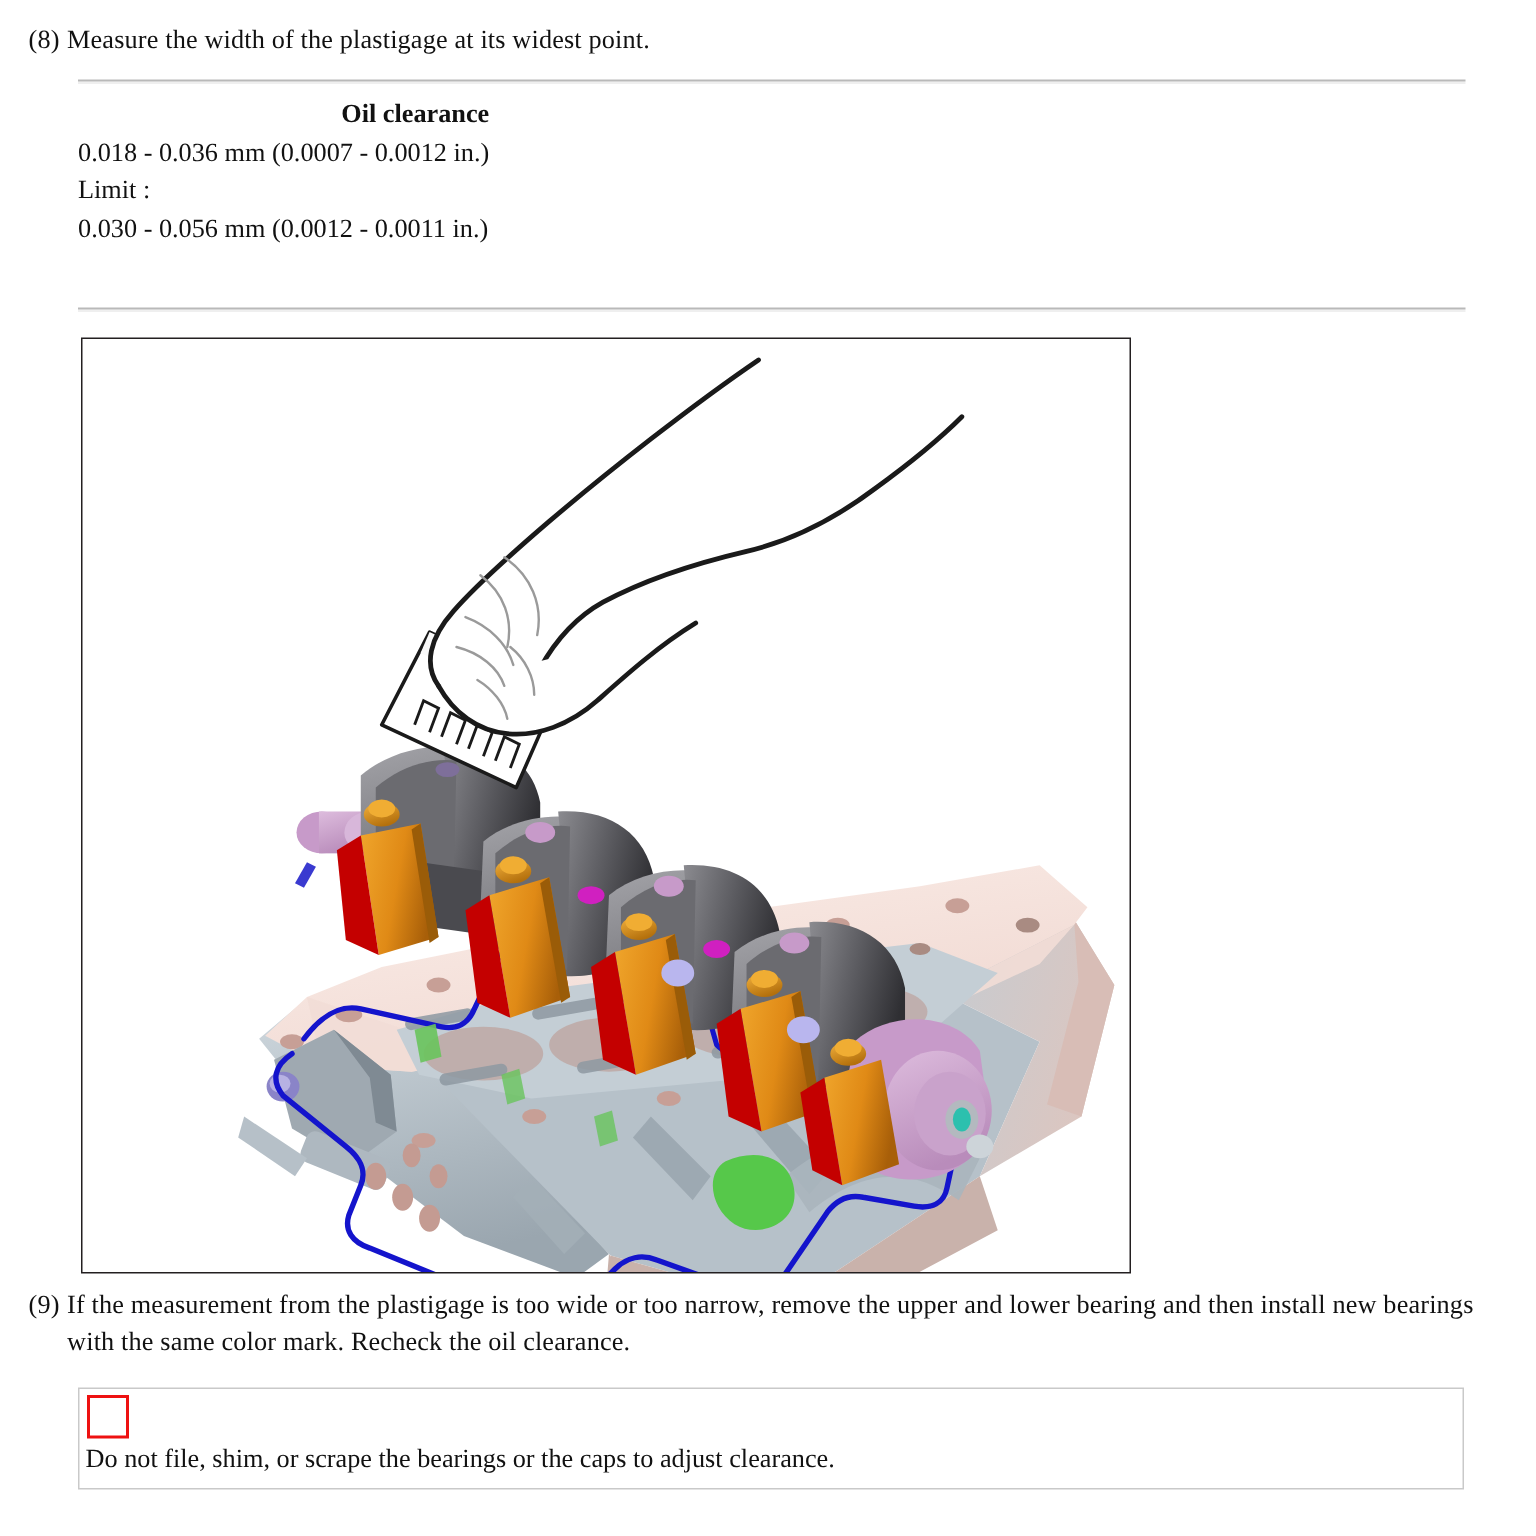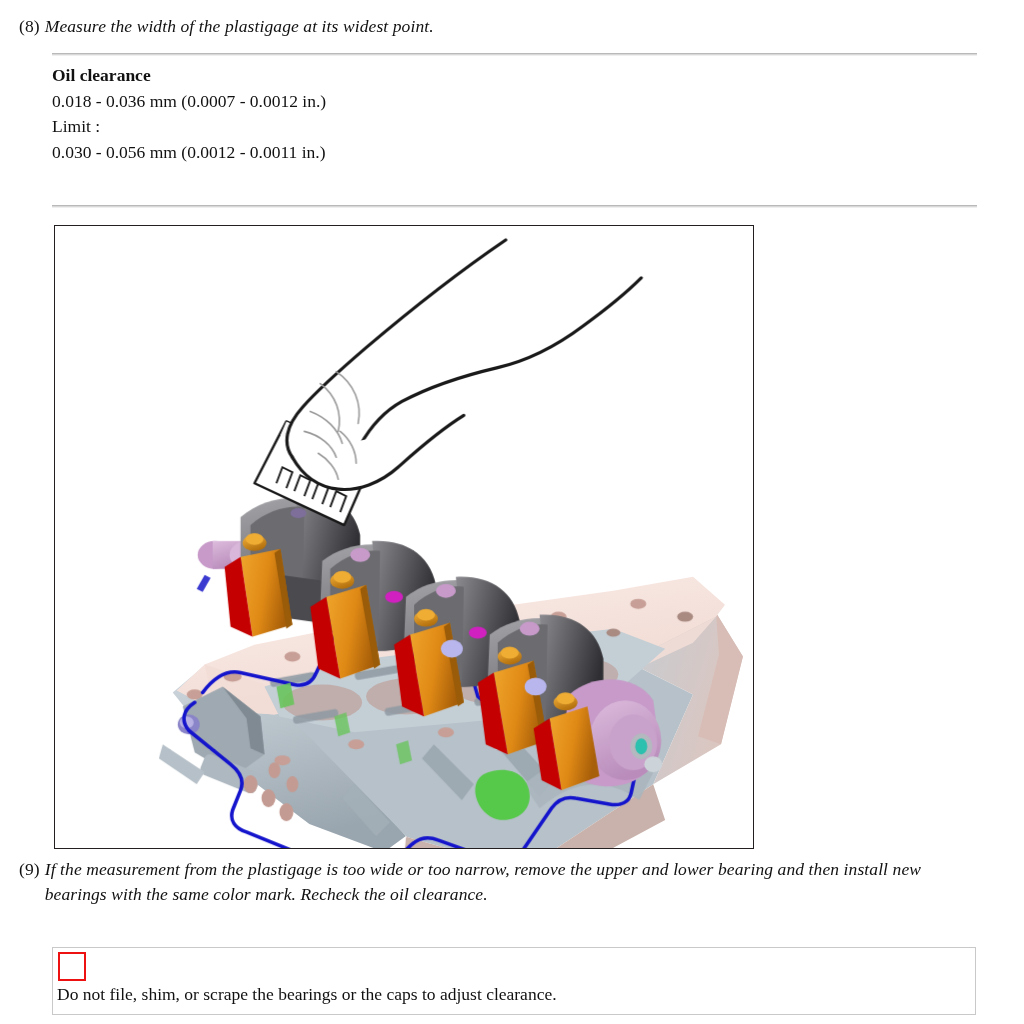--- a/index.html
+++ b/index.html
@@ -23,21 +23,21 @@
     align-items: flex-start;
     font-size: 17.5px;
     line-height: 25px;
     letter-spacing: 0.1px;
   }
   .step .marker {
     flex: 0 0 auto;
     white-space: nowrap;
     padding-right: 5px;
   }
-  .step .body { flex: 1 1 auto; font-style: italic; }
+  .step .body { flex: 1 1 auto; }
 
   #step8 { left: 19px; top: 14px; width: 960px; }
   #step9 { left: 19px; top: 857px; width: 964px; }
 
   
   .rule {
     position: absolute;
     left: 52px;
     width: 925px;
     height: 3px;
@@ -47,21 +47,21 @@
   #rule-bottom { top: 205px; }
 
   
   #spec {
     position: absolute;
     left: 52px;
     top: 63px;
     font-size: 17.5px;
     line-height: 25.5px;
   }
-  #spec .spec-title { font-weight: bold; }
+  #spec .spec-title { font-weight: bold; text-align: right; }
 
   
   #figure {
     position: absolute;
     left: 54px;
     top: 225px;
     width: 700px;
     height: 624px;
     border: 1.5px solid #231f20;
     background: #ffffff;
@@ -73,21 +73,20 @@
   
   #caution {
     position: absolute;
     left: 52px;
     top: 925px;
     width: 924px;
     height: 68px;
     box-sizing: border-box;
     border: 1.5px solid #c9c9c9;
     background: #ffffff;
-    margin-top: 22px;
   }
   #caution-icon {
     position: absolute;
     left: 5px;
     top: 4px;
     width: 28px;
     height: 29px;
     border: 2px solid #ee1111;
     background: #ffffff;
     box-sizing: border-box;

